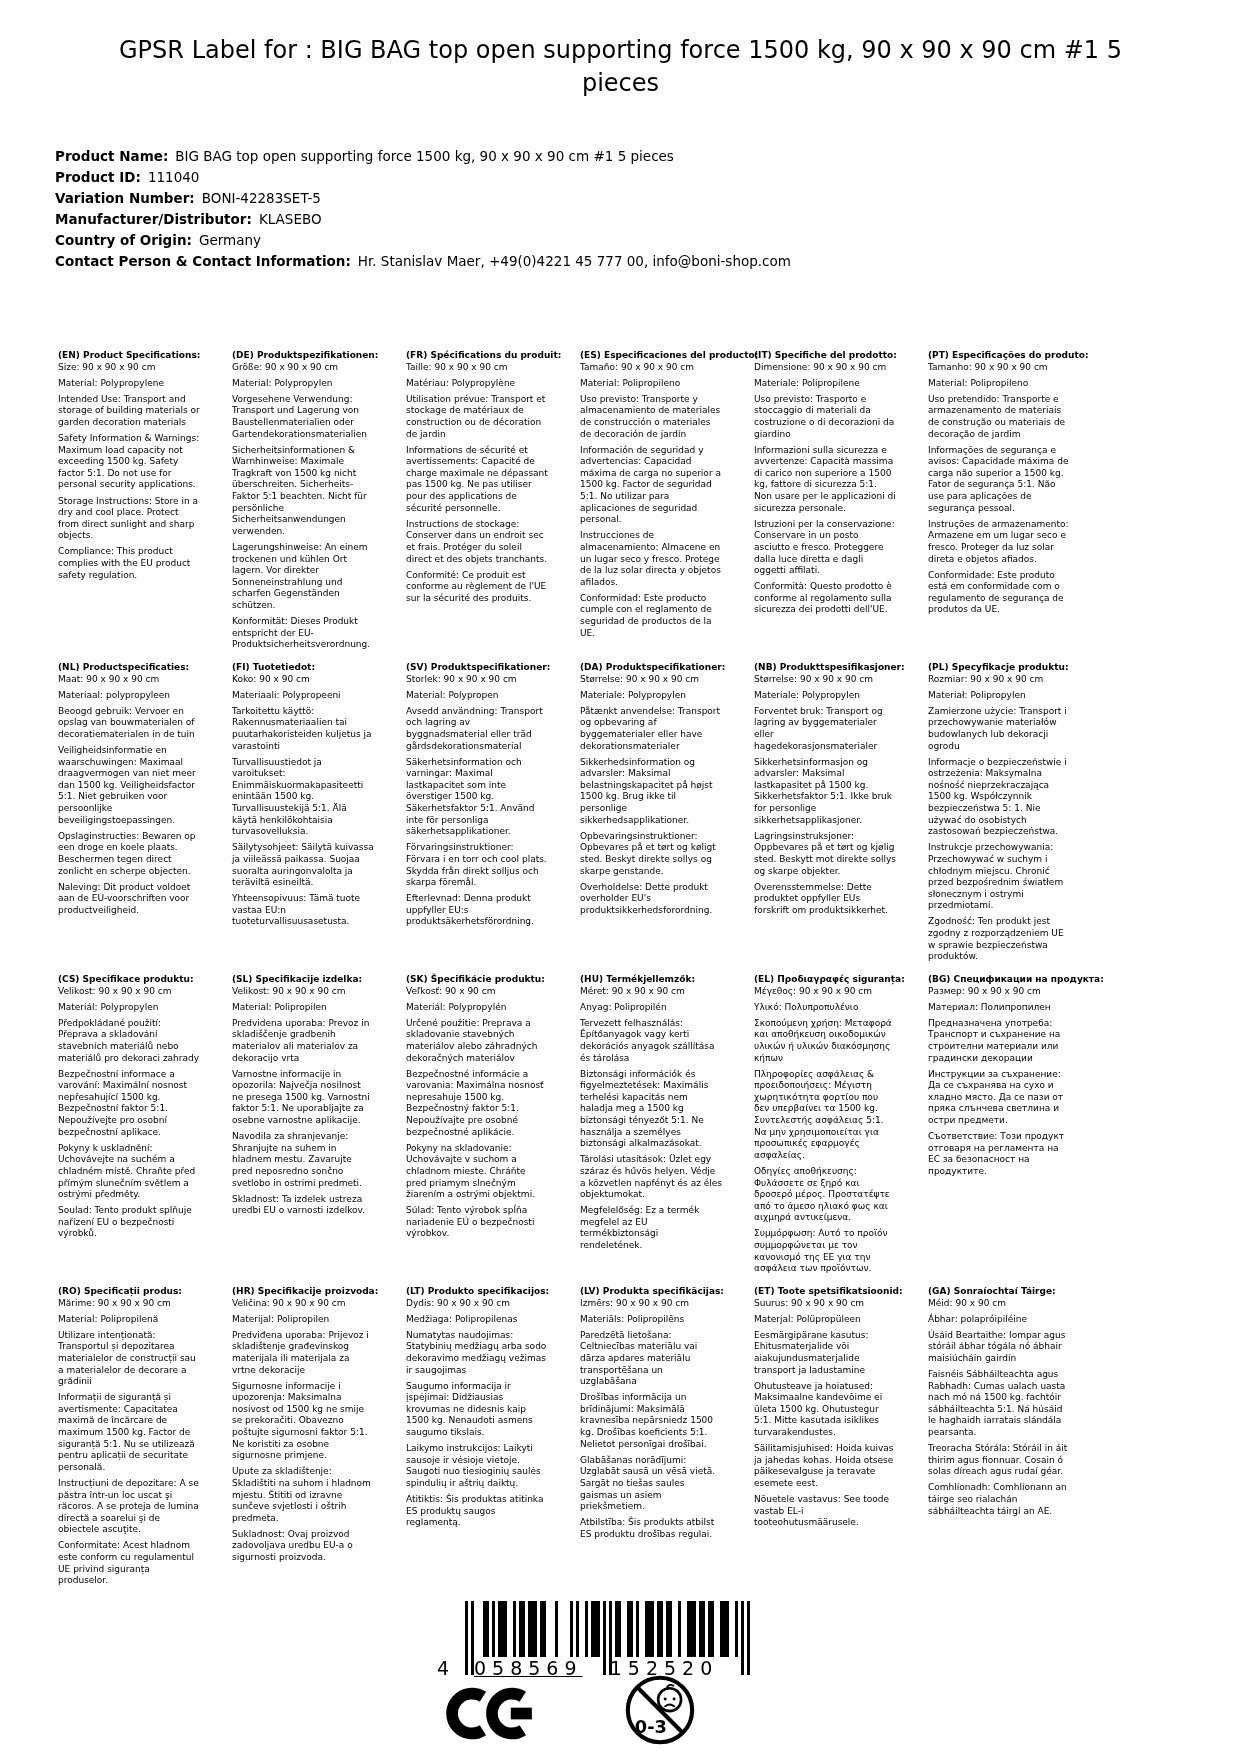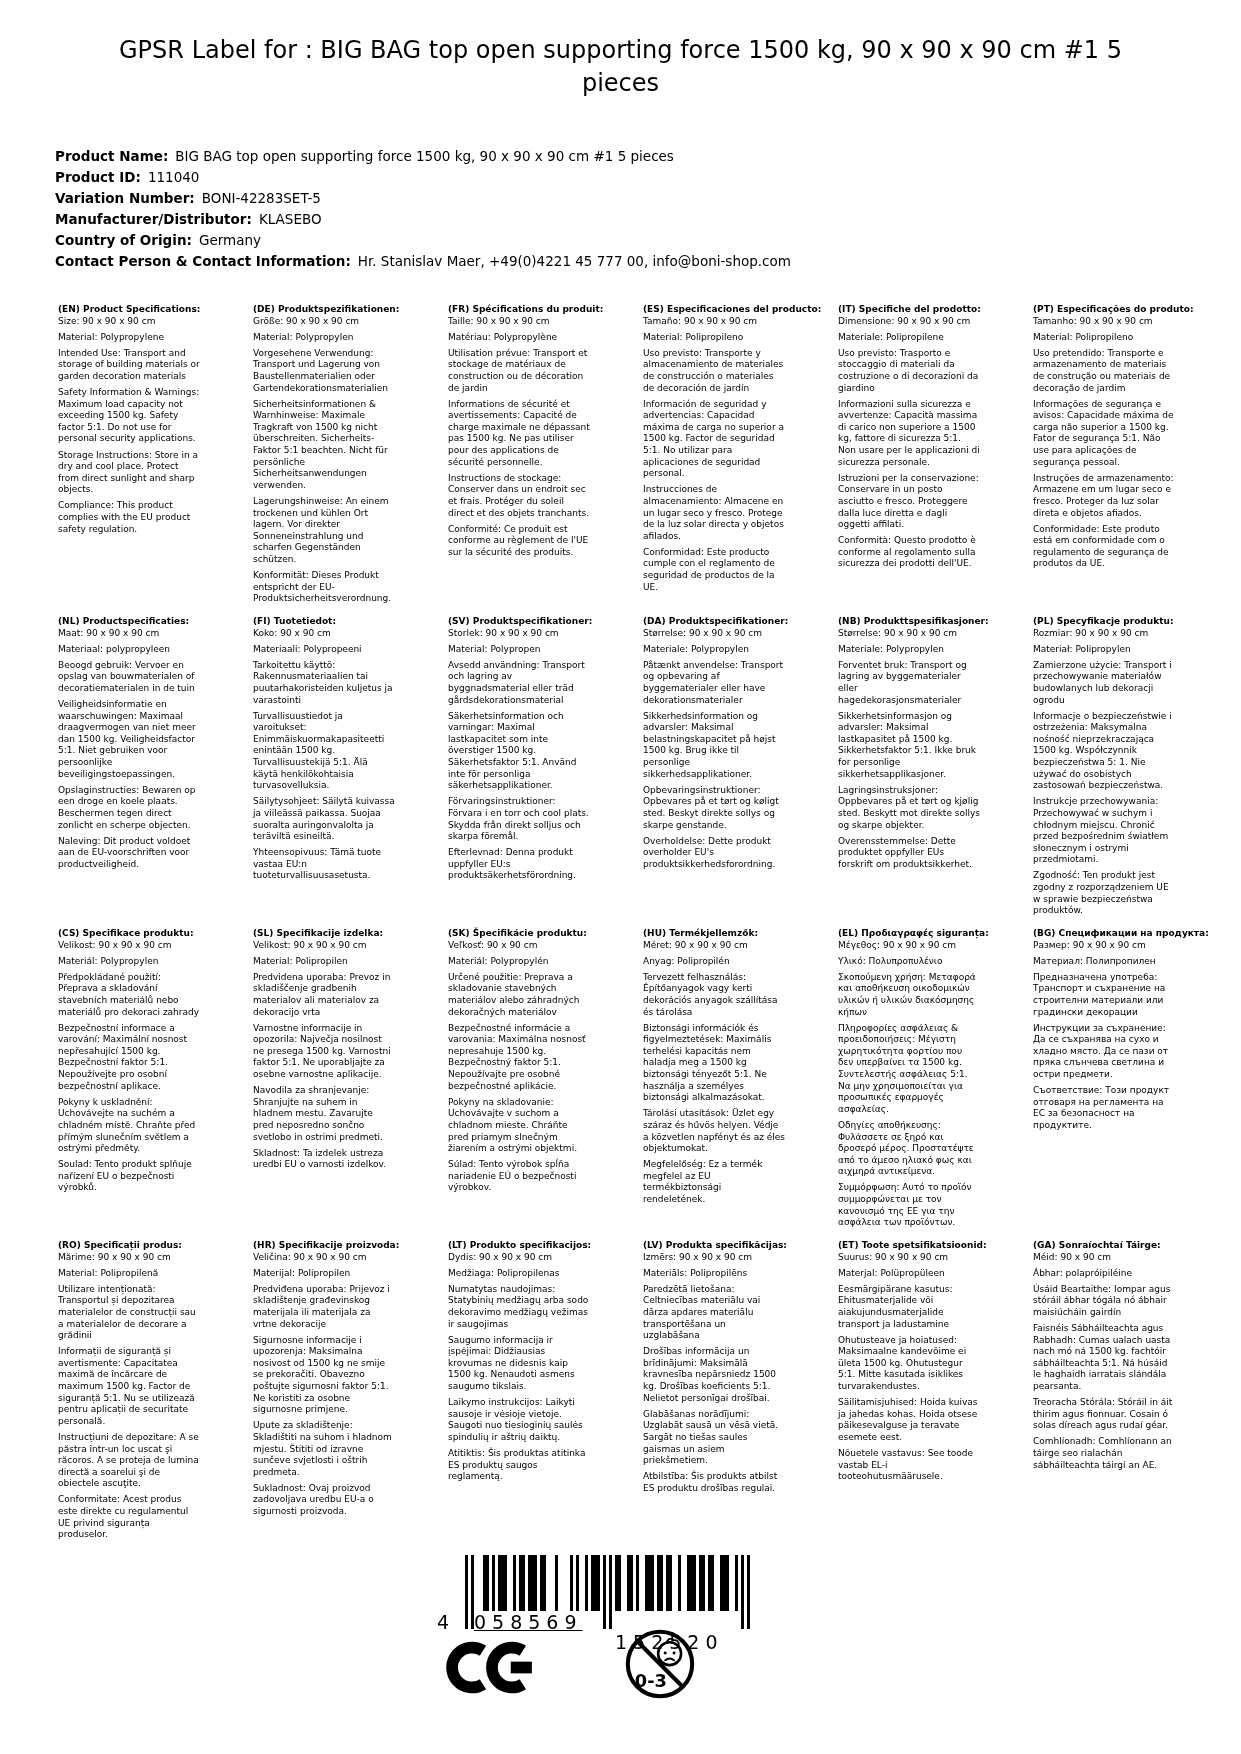--- a/index.html
+++ b/index.html
@@ -8,40 +8,40 @@
     font-family:"DejaVu Sans",sans-serif;position:relative;overflow:hidden;
   }
   .title{
     font-weight:normal;font-size:24px;line-height:33px;text-align:center;
     width:1030px;margin:34px auto 0;
   }
   .product-info{margin:46px 0 0 55px;font-size:13.5px;line-height:21px;}
   .info-label{font-weight:bold;}
   .info-value{margin-left:7px;}
   .lang-grid{
-    margin-top:32px;padding-left:58px;
+    margin-top:78px;padding-left:58px;
     display:grid;
     grid-template-columns:repeat(6,142px);
-    column-gap:53px;
+    column-gap:32px;
     grid-template-rows:312px 312px 312px auto;
     align-items:start;
   }
   .lang-block{font-size:9px;line-height:11.6px;overflow-wrap:break-word;}
   .lang-heading{font-weight:bold;white-space:nowrap;}
   .lang-block p{margin:4.5px 0 0 0;}
   .lang-block p.size{margin-top:0;}
   .footer{position:relative;margin:14px 0 0 437px;width:330px;height:158px;}
   .bars{position:absolute;left:28px;top:0;font-size:0;white-space:nowrap;}
   .module{display:inline-block;width:3px;height:56px;vertical-align:top;}
   .module.on{background:#000;}
   .module.on.guard{height:74px;}
   .bc-digit{position:absolute;top:56px;font-size:19px;}
   .bc-first{left:0;}
   .bc-left{left:37px;width:126px;text-align:left;letter-spacing:6px;text-decoration:underline;}
-  .bc-right{left:178px;width:126px;letter-spacing:6px;margin-top:20px;}
+  .bc-right{left:164px;width:126px;text-align:center;letter-spacing:6px;}
   .ce-mark{position:absolute;left:8px;top:82px;}
   .age-mark{position:absolute;left:186px;top:72px;}
 </style>
 </head>
 <body>
 
 <div class="page">
 
   <h1 class="title">GPSR Label for : BIG BAG top open supporting force 1500 kg, 90 x 90 x 90 cm #1 5 pieces</h1>
 
@@ -239,21 +239,21 @@
         <p>Съответствие: Този продукт отговаря на регламента на ЕС за безопасност на продуктите.</p>
       </section>
 
   <section class="lang-block">
     <div class="lang-heading">(RO) Specificații produs:</div>
   <p class="size">Mărime: 90 x 90 x 90 cm</p>
         <p>Material: Polipropilenă</p>
         <p>Utilizare intenționată: Transportul și depozitarea materialelor de construcții sau a materialelor de decorare a grădinii</p>
         <p>Informații de siguranță și avertismente: Capacitatea maximă de încărcare de maximum 1500 kg. Factor de siguranță 5:1. Nu se utilizează pentru aplicații de securitate personală.</p>
         <p>Instrucțiuni de depozitare: A se păstra într-un loc uscat şi răcoros. A se proteja de lumina directă a soarelui şi de obiectele ascuţite.</p>
-        <p>Conformitate: Acest produs este direkte cu regulamentul UE privind siguranța produselor.</p>
+        <p>Conformitate: Acest hladnom este conform cu regulamentul UE privind siguranța produselor.</p>
       </section>
 
   <section class="lang-block">
     <div class="lang-heading">(HR) Specifikacije proizvoda:</div>
   <p class="size">Veličina: 90 x 90 x 90 cm</p>
         <p>Materijal: Polipropilen</p>
         <p>Predviđena uporaba: Prijevoz i skladištenje građevinskog materijala ili materijala za vrtne dekoracije</p>
         <p>Sigurnosne informacije i upozorenja: Maksimalna nosivost od 1500 kg ne smije se prekoračiti. Obavezno poštujte sigurnosni faktor 5:1. Ne koristiti za osobne sigurnosne primjene.</p>
         <p>Upute za skladištenje: Skladištiti na suhom i hladnom mjestu. Štititi od izravne sunčeve svjetlosti i oštrih predmeta.</p>
         <p>Sukladnost: Ovaj proizvod zadovoljava uredbu EU-a o sigurnosti proizvoda.</p>

